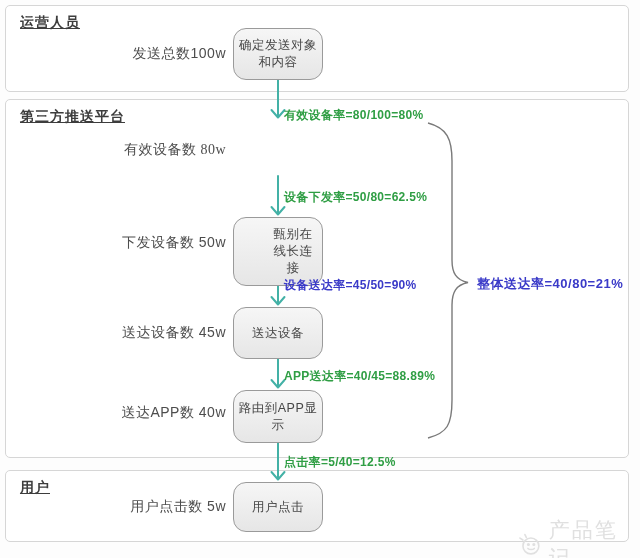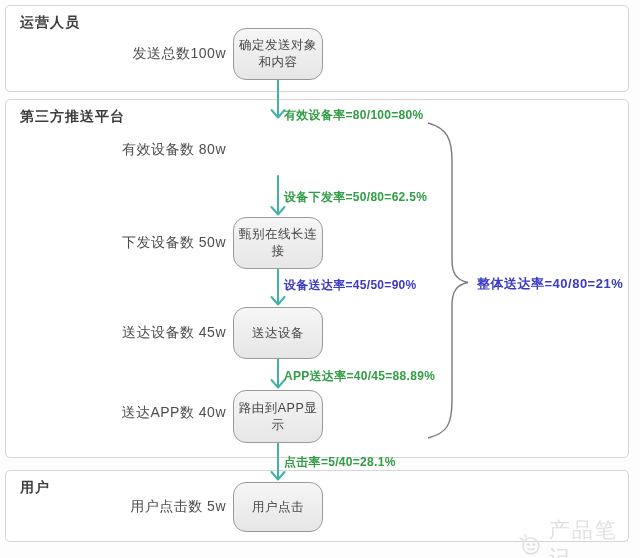--- a/index.html
+++ b/index.html
@@ -1,19 +1,19 @@
 <!DOCTYPE html>
 <html><head>
 <meta charset="utf-8">
 <style>
   html,body{margin:0;padding:0;background:#ffffff;}
   body{font-family:"Liberation Sans","DejaVu Sans",sans-serif;}
   .canvas{position:relative;width:640px;height:558px;background:#fdfdfd;overflow:hidden;}
   .lane{position:absolute;left:5px;width:624px;background:#ffffff;border:1px solid #d6d6d6;border-radius:5px;box-sizing:border-box;}
-  .lane-title{position:absolute;left:14px;top:8px;font-size:14px;font-weight:bold;color:#3d3d3d;letter-spacing:1px;}
+  .lane-title{position:absolute;left:14px;top:8px;font-size:14px;font-weight:bold;color:#3d3d3d;letter-spacing:1px;text-decoration:underline;}
   .metric{position:absolute;left:36px;width:190px;text-align:right;font-size:14px;color:#4d4d4d;letter-spacing:0.5px;}
   .node{position:absolute;left:233px;width:90px;box-sizing:border-box;display:flex;align-items:center;justify-content:center;text-align:center;font-size:12.5px;color:#474747;line-height:1.35;letter-spacing:0.5px;background:linear-gradient(180deg,#f6f6f6,#e6e6e6);border:1px solid #9a9a9a;border-radius:13px;padding:3px 4px;}
   .tlabel{position:absolute;left:284px;font-size:12px;font-weight:bold;letter-spacing:0.3px;white-space:nowrap;}
   .green{color:#2f9e44;}
   .blue{color:#3a3ac8;}
   .overall{position:absolute;left:477px;top:275px;font-size:13px;font-weight:bold;color:#3a3ac8;letter-spacing:0.5px;white-space:nowrap;}
   .overlay{position:absolute;left:0;top:0;width:640px;height:558px;pointer-events:none;}
   .watermark{position:absolute;left:516px;top:516px;display:flex;align-items:center;gap:5px;color:#e0e0e0;}
   .watermark .wm-text{font-size:21px;letter-spacing:2px;color:#e0e0e0;}
 </style>
@@ -42,37 +42,37 @@
         <path d="M271.5 297 L278 304.5 L284.5 297"></path>
       <path d="M278 359 V386"></path>
         <path d="M271.5 380 L278 387.5 L284.5 380"></path>
       <path d="M278 443 V478"></path>
         <path d="M271.5 472 L278 479.5 L284.5 472"></path>
     </g>
     <path d="M428 123 C447 128 452 139 452 161 L452 260 C452 273 456 280 468 282.5 C456 285 452 292 452 305 L452 400 C452 425 447 433 428 438" stroke="#7a7a7a" stroke-width="1.4" fill="none"></path>
   </svg>
 
   <div class="metric" style="top:45px;">发送总数100w</div>
-  <div class="metric" style="top:141px;">有效设备数 80w</div>
+  <div class="metric" style="top:141px;font-family:Liberation Serif, serif;">有效设备数 80w</div>
   <div class="metric" style="top:234px;">下发设备数 50w</div>
   <div class="metric" style="top:324px;">送达设备数 45w</div>
   <div class="metric" style="top:404px;">送达APP数 40w</div>
   <div class="metric" style="top:498px;">用户点击数 5w</div>
 
   <div class="node" style="top:28px;height:52px;">确定发送对象和内容</div>
-  <div class="node" style="top:217px;height:52px;">甄别在线长连接</div>
+  <div class="node" style="top:217px;height:69px;padding-left:34px;">甄别在线长连接</div>
   <div class="node" style="top:307px;height:52px;">送达设备</div>
   <div class="node" style="top:390px;height:53px;">路由到APP显示</div>
   <div class="node" style="top:482px;height:50px;">用户点击</div>
 
   <div class="tlabel green" style="top:92px;margin-top:15px;">有效设备率=80/100=80%</div>
   <div class="tlabel green" style="top:189px;">设备下发率=50/80=62.5%</div>
   <div class="tlabel blue" style="top:277px;">设备送达率=45/50=90%</div>
   <div class="tlabel green" style="top:368px;">APP送达率=40/45=88.89%</div>
-  <div class="tlabel green" style="top:454px;">点击率=5/40=28.1%</div>
+  <div class="tlabel green" style="top:454px;">点击率=5/40=12.5%</div>
 
   <div class="overall">整体送达率=40/80=21%</div>
 
   <div class="watermark">
     <svg width="28" height="28" viewBox="0 0 28 28">
       <g stroke="#e0e0e0" stroke-width="1.6" fill="none" stroke-linecap="round">
         <circle cx="15" cy="16" r="8"></circle>
         <circle cx="12.5" cy="14.5" r="0.8" fill="#e0e0e0"></circle>
         <circle cx="18" cy="14.5" r="0.8" fill="#e0e0e0"></circle>
         <path d="M12 18.5 C13.5 20 17 20 18.5 18.5"></path>

